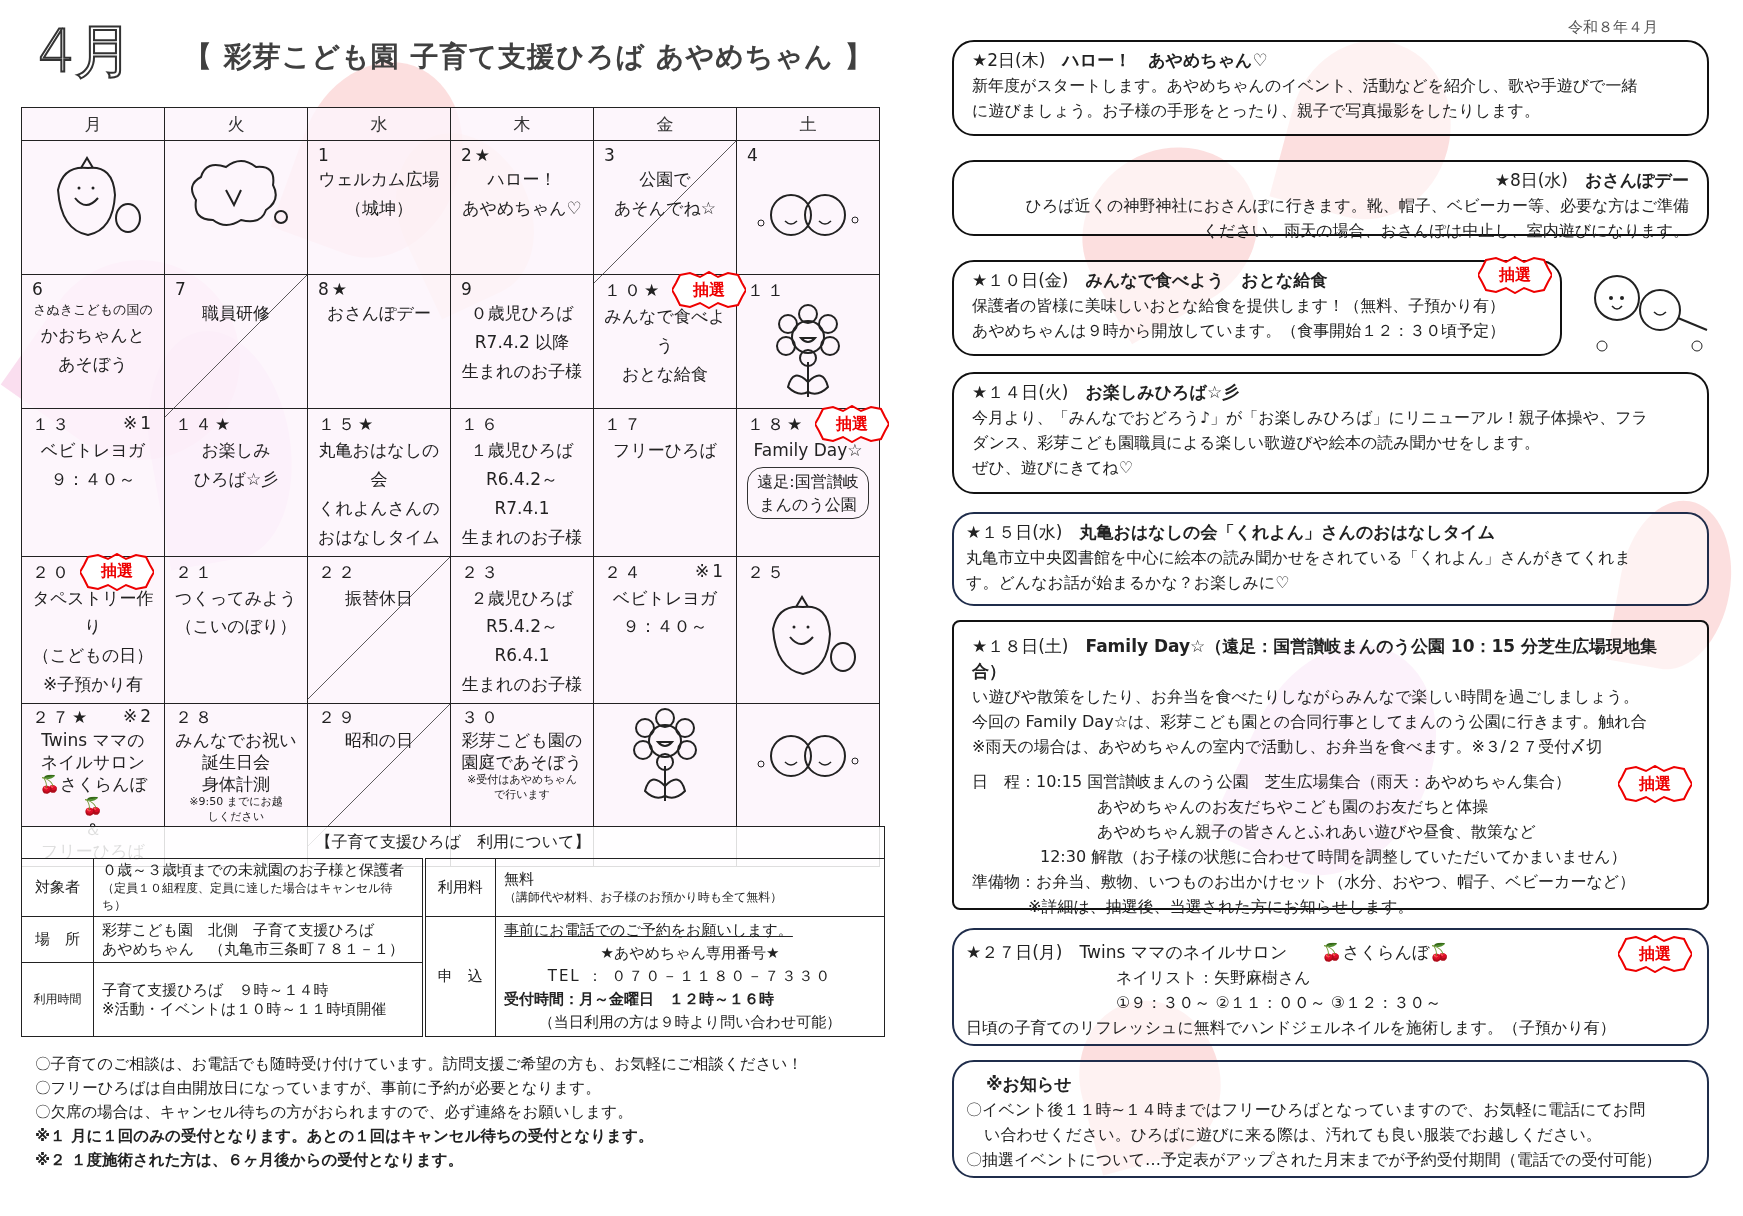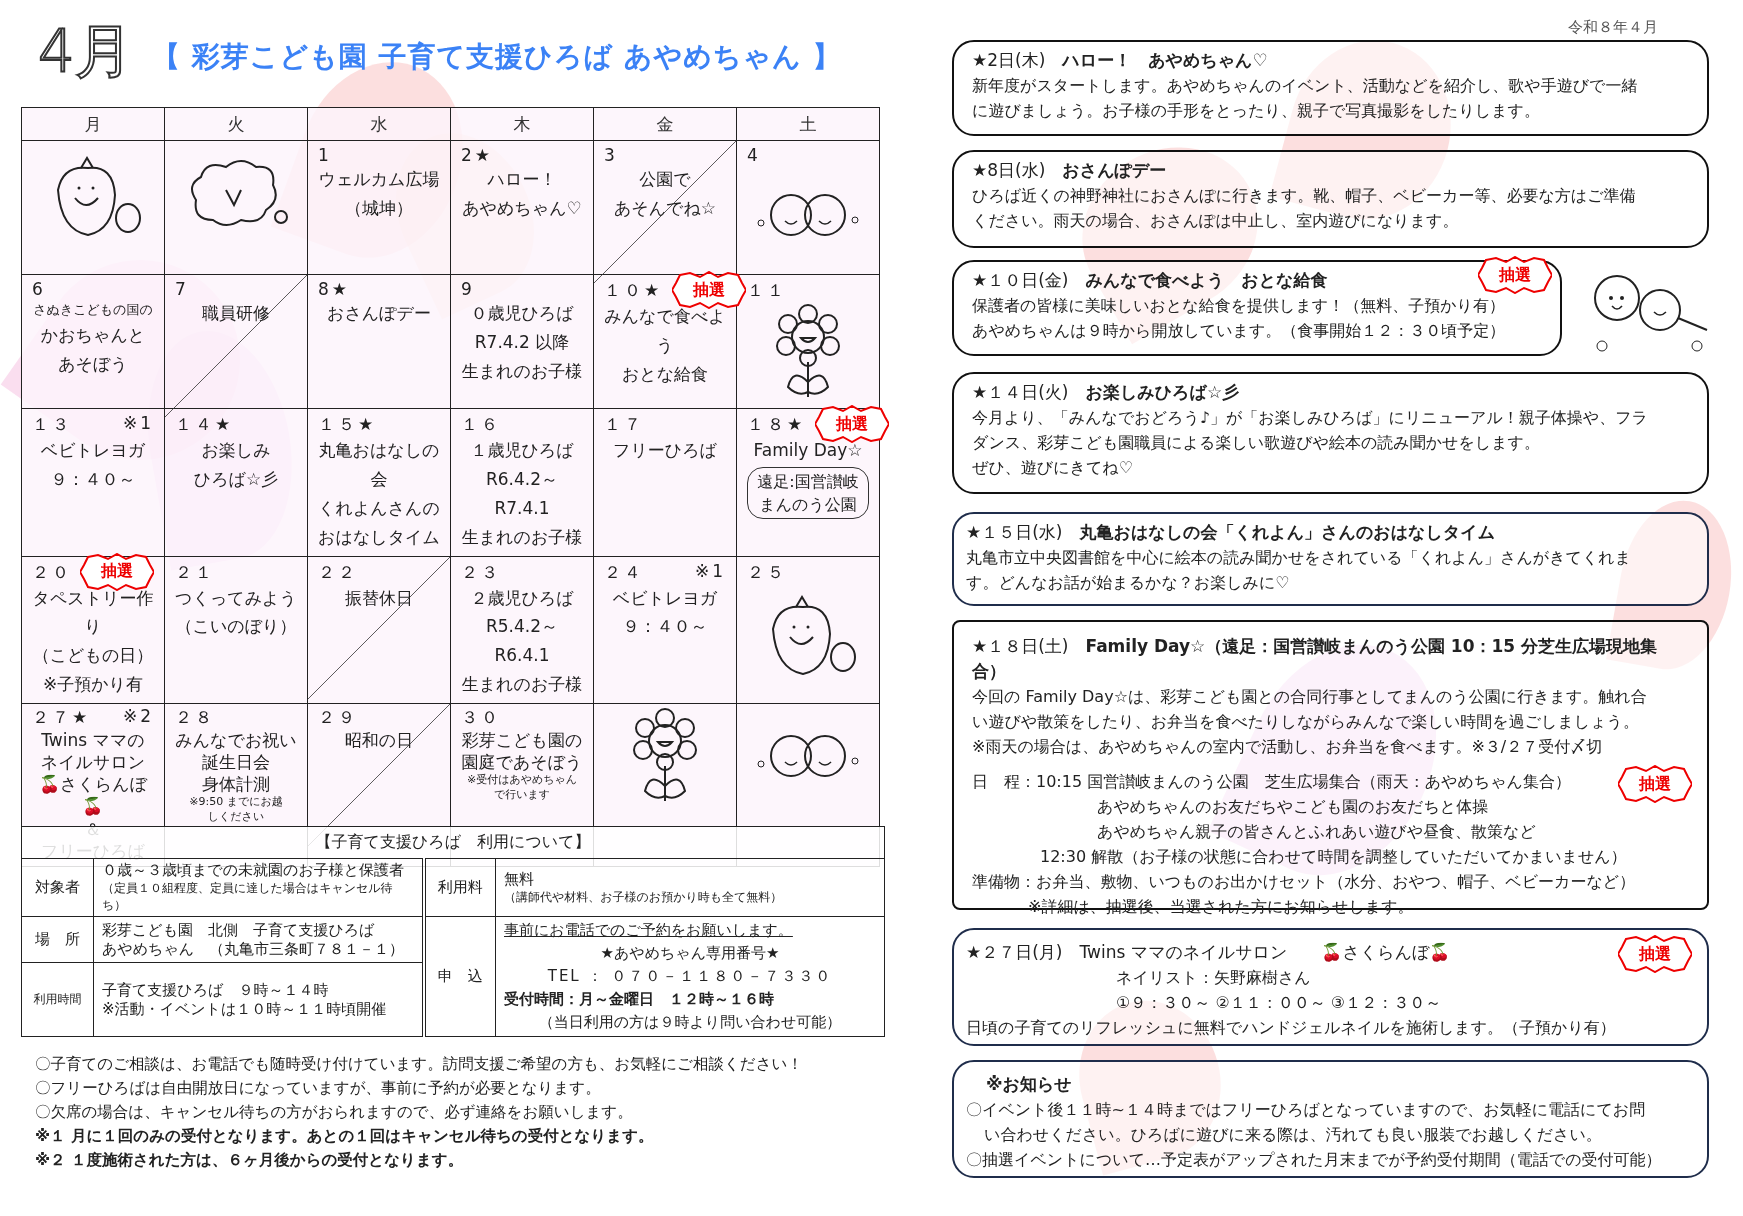--- a/index.html
+++ b/index.html
@@ -6,21 +6,21 @@
   html, body { width: 1743px; height: 1216px; background: #ffffff; overflow: hidden; }
   body { position: relative; font-family: "DejaVu Sans", "Liberation Sans", sans-serif; color: #222; }
 
   
   .petal { position: absolute; border-radius: 50% 50% 50% 0; opacity: 0.35; pointer-events: none; }
 
   
   .month-badge { position: absolute; left: 38px; top: 22px; display: flex; align-items: flex-end; }
   .month-num, .month-kanji { font-family: "DejaVu Sans", sans-serif; font-size: 58px; font-weight: 300; line-height: 1;
     color: #fff; -webkit-text-stroke: 2px #333; }
-  .title { position: absolute; left: 152px; top: 38px; font-size: 28px; font-weight: bold; color: #3b82f6; letter-spacing: 1px; }
+  .title { position: absolute; left: 184px; top: 38px; font-size: 28px; font-weight: bold; color: #404040; letter-spacing: 1px; }
 
   .cal { position: absolute; left: 21px; top: 107px; width: 859px; border-collapse: collapse; table-layout: fixed; background: rgba(253,245,252,0.85); }
   .cal th, .cal td { border: 1.5px solid #222; }
   .cal th { height: 33px; font-weight: normal; font-size: 17px; color: #333; }
   .cal td { height: 134px; vertical-align: top; position: relative; padding: 4px 10px; font-size: 17px; text-align: center; }
   .cal td .dnum { text-align: left; font-size: 17px; letter-spacing: 3px; display: flex; justify-content: space-between; }
   .cal td .line { line-height: 1.7; }
   .cal td .small { font-size: 13px; }
   .cal td .xs { font-size: 11px; }
   .slash { position: absolute; inset: 0; pointer-events: none; }
@@ -474,21 +474,21 @@
   <div class="b">※１ 月に１回のみの受付となります。あとの１回はキャンセル待ちの受付となります。</div>
   <div class="b">※２ １度施術された方は、６ヶ月後からの受付となります。</div>
 </div>
 
 <div class="box" style="top:40px;height:96px;">
   <div class="h"><span>★2日(木)</span>　<b>ハロー！　あやめちゃん♡</b></div>
   <div>新年度がスタートします。あやめちゃんのイベント、活動などを紹介し、歌や手遊びで一緒</div>
   <div>に遊びましょう。お子様の手形をとったり、親子で写真撮影をしたりします。</div>
 </div>
 
-<div class="box" style="top:150px;height:98px;">
+<div class="box" style="top:160px;height:76px;text-align:right;">
   <div class="h"><span>★8日(水)</span>　<b>おさんぽデー</b></div>
   <div>ひろば近くの神野神社におさんぽに行きます。靴、帽子、ベビーカー等、必要な方はご準備</div>
   <div>ください。雨天の場合、おさんぽは中止し、室内遊びになります。</div>
 </div>
 
 <div class="box" style="top:260px;height:96px;width:610px;">
   <div class="h"><span>★１０日(金)</span>　<b>みんなで食べよう　おとな給食</b></div>
   <div>保護者の皆様に美味しいおとな給食を提供します！（無料、子預かり有）</div>
   <div>あやめちゃんは９時から開放しています。（食事開始１２：３０頃予定）</div>
 </div>
@@ -518,22 +518,22 @@
 </div>
 
 <div class="box navy" style="top:512px;height:94px;">
   <div class="h"><span>★１５日(水)</span>　<b>丸亀おはなしの会「くれよん」さんのおはなしタイム</b></div>
   <div>丸亀市立中央図書館を中心に絵本の読み聞かせをされている「くれよん」さんがきてくれま</div>
   <div>す。どんなお話が始まるかな？お楽しみに♡</div>
 </div>
 
 <div class="box" style="top:620px;height:290px;border-radius:8px;">
   <div class="h" style="margin-top:6px"><span>★１８日(土)</span>　<b>Family Day☆（遠足：国営讃岐まんのう公園 10：15 分芝生広場現地集合）</b></div>
+  <div>い遊びや散策をしたり、お弁当を食べたりしながらみんなで楽しい時間を過ごしましょう。</div>
   <div>今回の Family Day☆は、彩芽こども園との合同行事としてまんのう公園に行きます。触れ合</div>
-  <div>い遊びや散策をしたり、お弁当を食べたりしながらみんなで楽しい時間を過ごしましょう。</div>
   <div>※雨天の場合は、あやめちゃんの室内で活動し、お弁当を食べます。※３/２７受付〆切</div>
   <div style="margin-top:10px"><span>日　程：</span><span>10:15 国営讃岐まんのう公園　芝生広場集合（雨天：あやめちゃん集合）</span></div>
   <div class="indent1">あやめちゃんのお友だちやこども園のお友だちと体操</div>
   <div class="indent1">あやめちゃん親子の皆さんとふれあい遊びや昼食、散策など</div>
   <div class="indent2">12:30 解散（お子様の状態に合わせて時間を調整していただいてかまいません）</div>
   <div><span>準備物：</span><span>お弁当、敷物、いつものお出かけセット（水分、おやつ、帽子、ベビーカーなど）</span></div>
   <div class="indent3">※詳細は、抽選後、当選された方にお知らせします。</div>
 </div>
 <div class="lottery" style="left:1618px;top:765px;">
   <svg viewBox="0 0 74 38">

